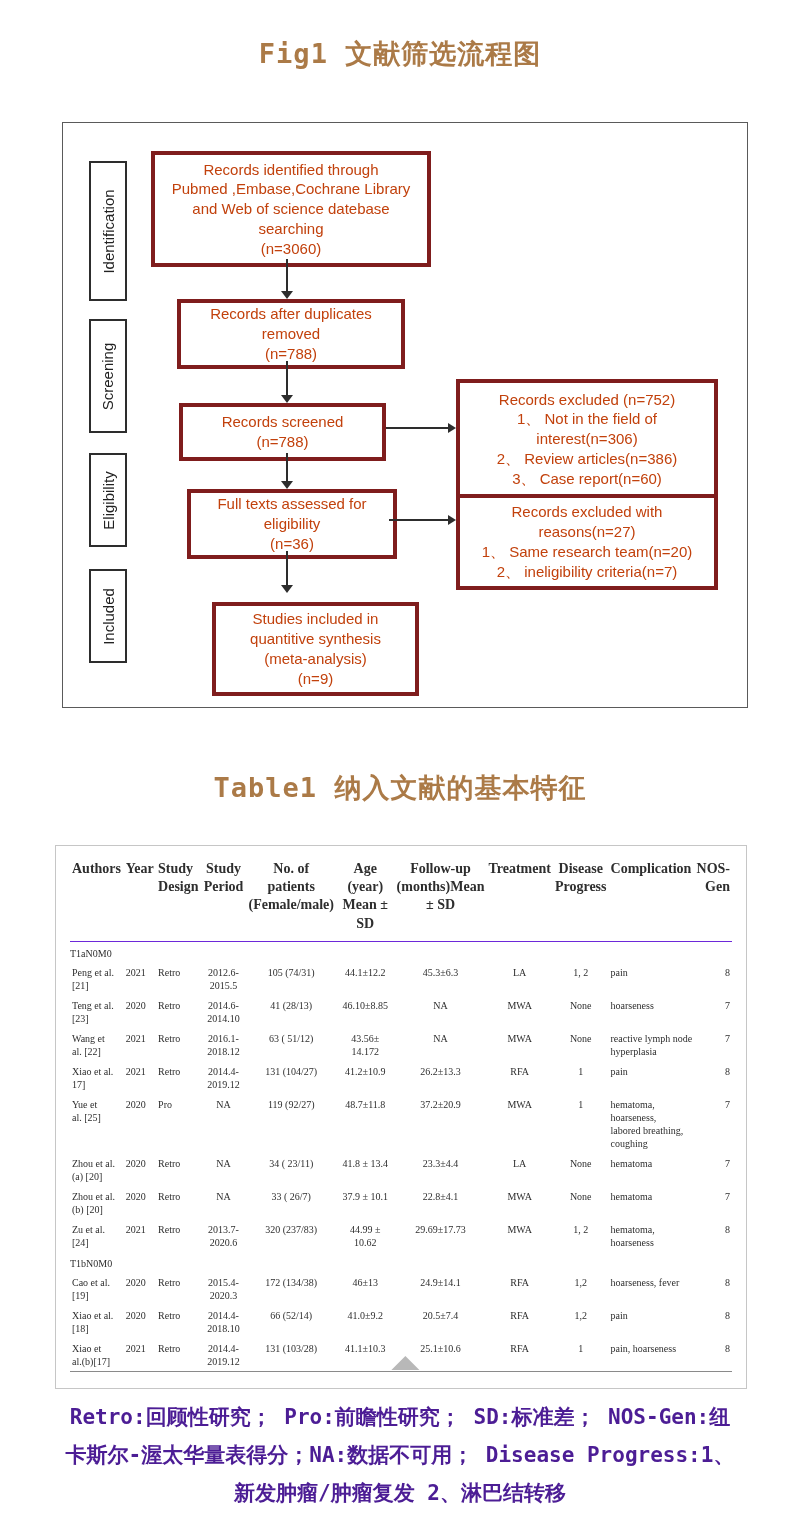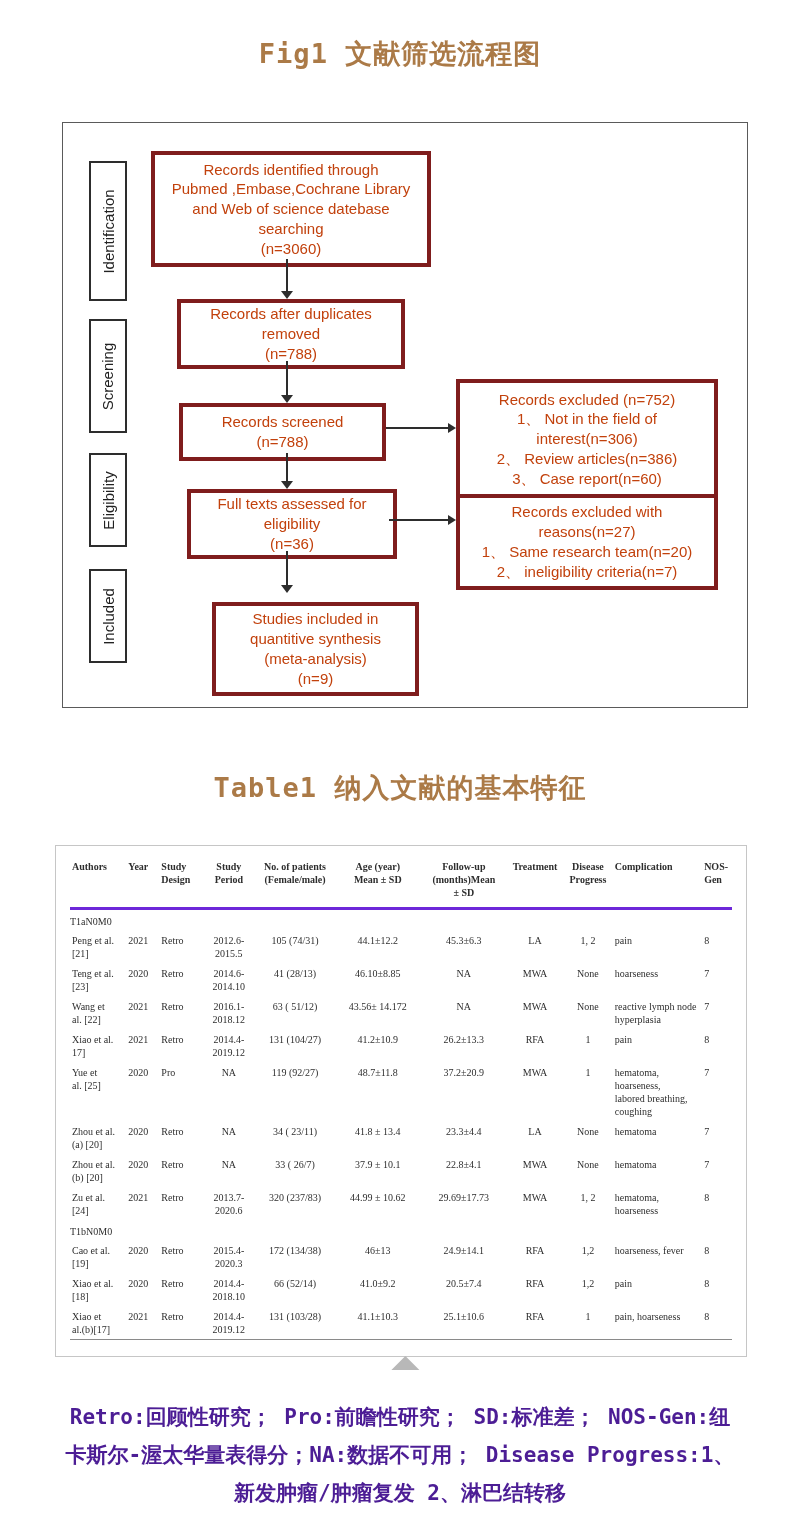--- a/index.html
+++ b/index.html
@@ -44,28 +44,28 @@
   #arr-b{left:223px;top:238px;height:34px;}
   #arr-c{left:223px;top:330px;height:28px;}
   #arr-d{left:223px;top:428px;height:34px;}
   #arr-r1{left:323px;top:304px;width:62px;}
   #arr-r2{left:326px;top:396px;width:59px;}
   
   .panel{position:absolute;left:55px;top:845px;width:692px;box-sizing:border-box;
          border:1px solid #c6c6c6;background:#fff;padding:8px 14px 16px 14px;}
   table{width:100%;border-collapse:collapse;border-bottom:1px solid #8a8a8a;
         font-family:"Liberation Serif","DejaVu Serif",serif;color:#2e2e2e;}
-  th{font-size:10px;font-weight:bold;vertical-align:top;white-space:pre-line;
-     padding:6px 2px 8px 2px;border-bottom:3px solid #6d28d9;line-height:1.3;}
+  th{font-size:14px;font-weight:bold;vertical-align:top;white-space:pre-line;
+     padding:6px 2px 8px 2px;border-bottom:1px solid #6d28d9;line-height:1.3;}
   td{font-size:10px;vertical-align:top;white-space:pre-line;padding:4px 2px 3px 2px;line-height:1.3;}
   td.section{font-size:10px;padding:5px 0 2px 0;}
   .c0{width:8.5%;text-align:left;} .c1{width:5%;text-align:left;} .c2{width:6.5%;text-align:left;}
   .c3{width:8%;text-align:center;} .c4{width:12%;text-align:center;} .c5{width:13%;text-align:center;}
   .c6{width:13%;text-align:center;} .c7{width:8.5%;text-align:center;} .c8{width:7.5%;text-align:center;}
-  .c9{width:13.5%;text-align:left;} .c10{width:4.5%;text-align:left;}
+  .c9{width:13.5%;text-align:left;} .c10{width:4.5%;text-align:right;}
   
   .tri{position:absolute;left:50%;top:1356px;transform:translateX(-63%);
        width:0;height:0;border-left:14px solid transparent;border-right:14px solid transparent;
        border-bottom:14px solid #b8b8b8;cursor:pointer;}
   .footnote{position:absolute;left:20px;top:1398px;width:760px;text-align:center;
             font-family:"DejaVu Sans Mono","DejaVu Sans",sans-serif;
             font-size:21px;font-weight:bold;color:#4c1d95;line-height:1.82;white-space:pre-line;}
 </style>
 </head>
 <body>

